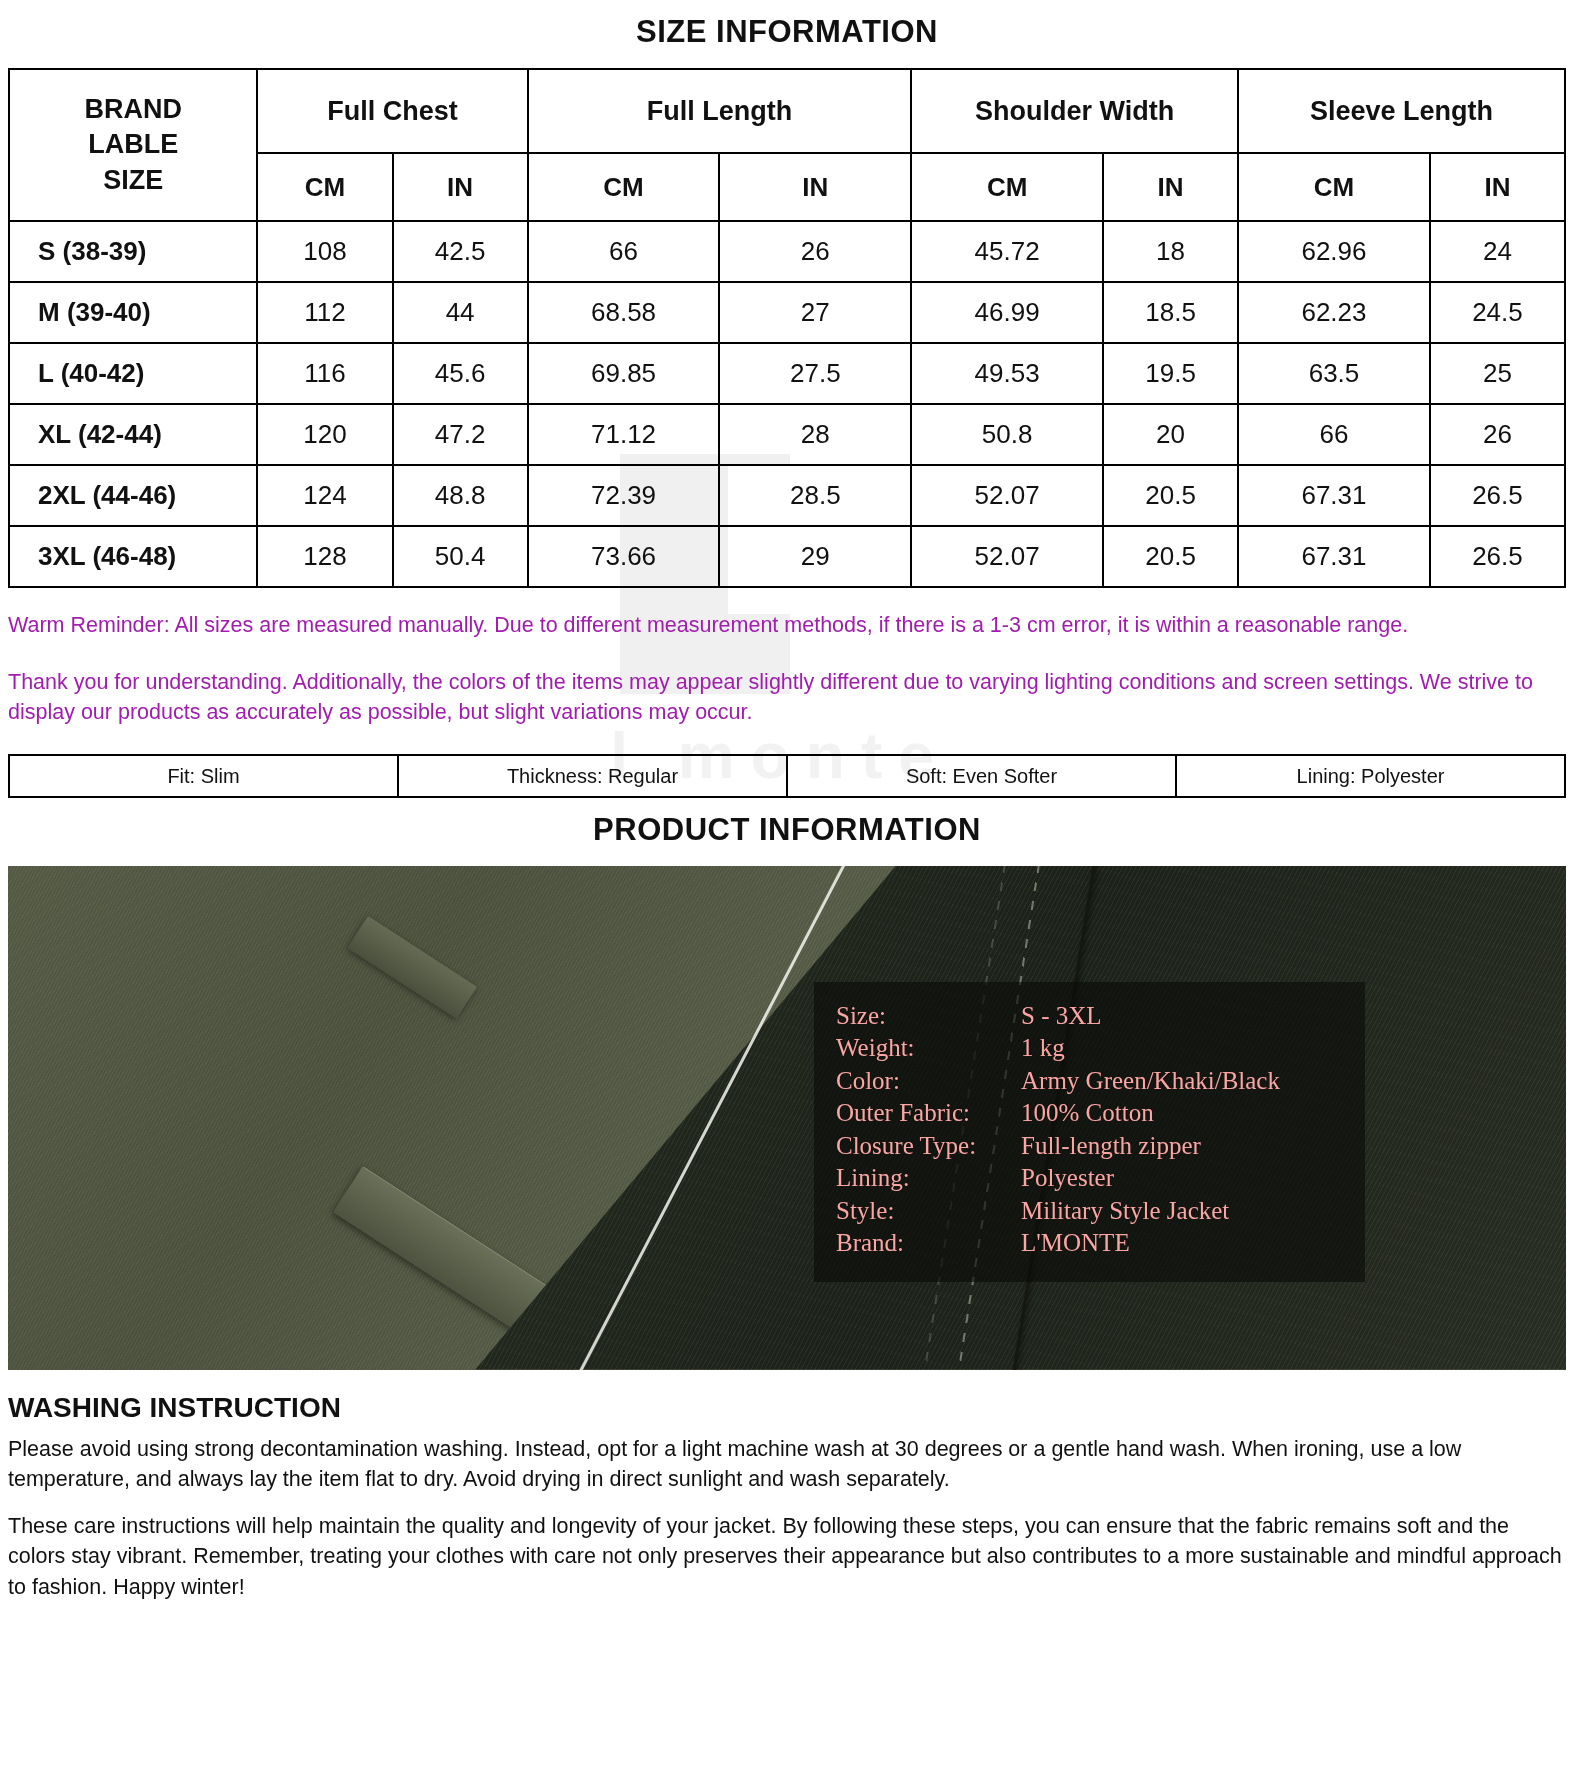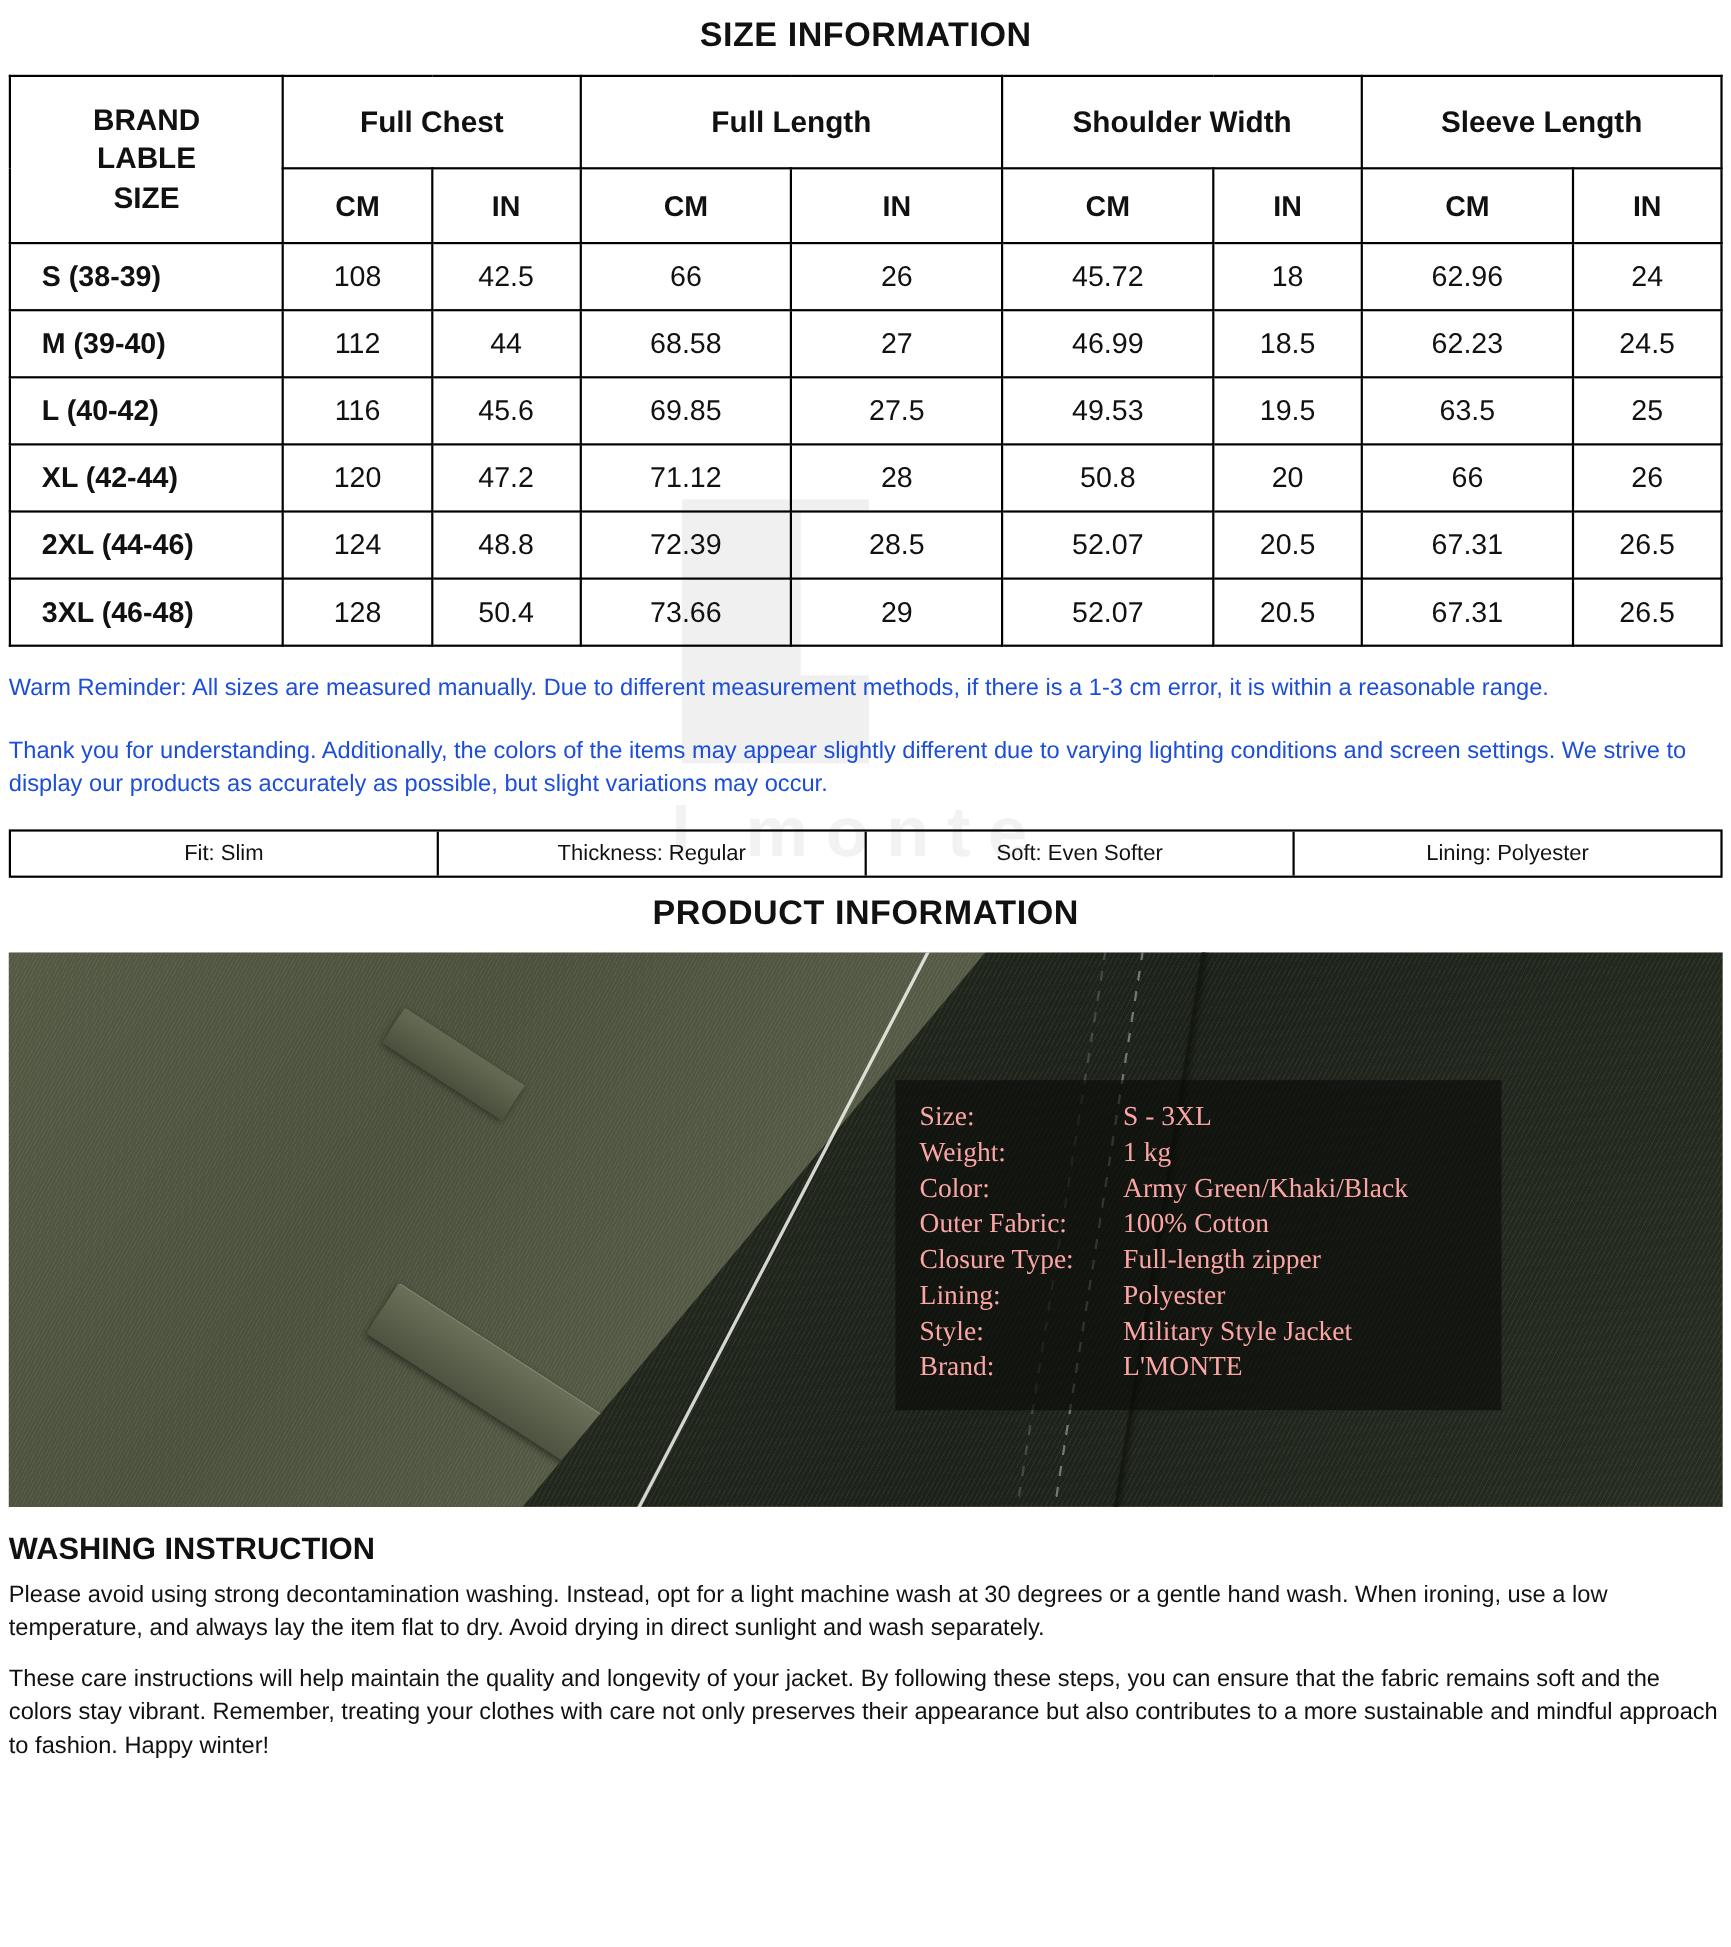--- a/index.html
+++ b/index.html
@@ -133,21 +133,21 @@
   col.c-num  { width: 112px; }
   col.c-num-wide { width: 159px; }
 
   
   .note {
     font-size: 21.5px;
     line-height: 1.42;
     margin: 22px 8px 0 8px;
     position: relative;
     z-index: 2;
-    color: #1d4ed8;
+    color: #a21caf;
   }
   .note.second { margin-top: 26px; }
 
   
   .attr-bar {
     display: flex;
     margin: 26px 8px 0 8px;
     border: 2px solid #000000;
     position: relative;
     z-index: 2;

